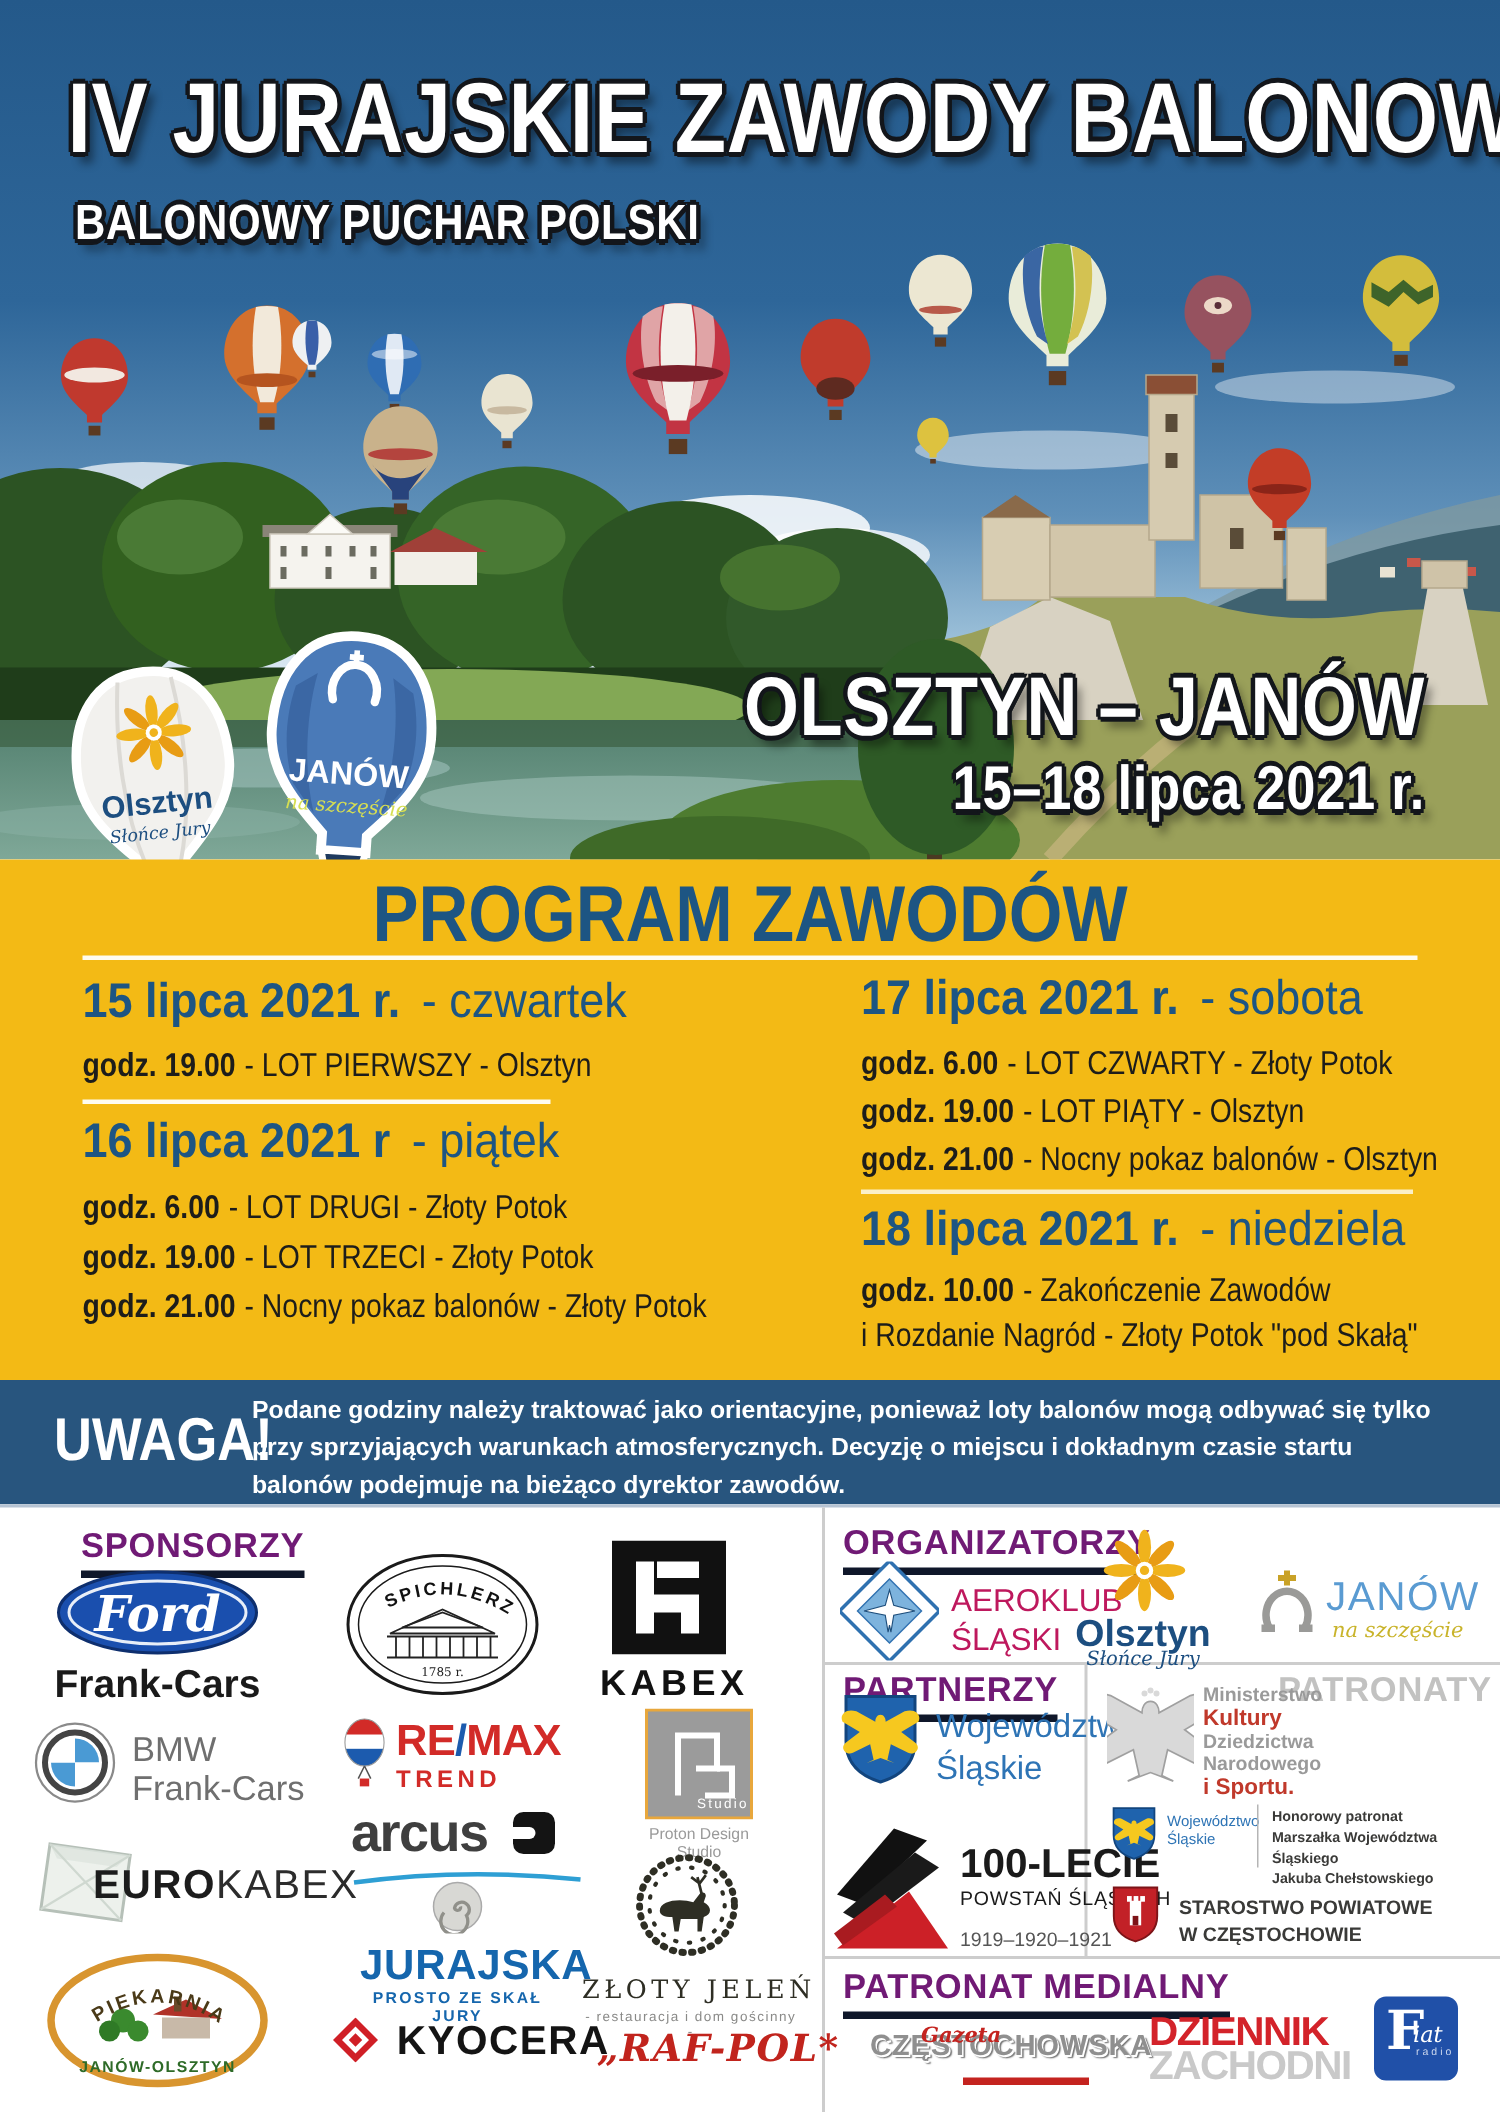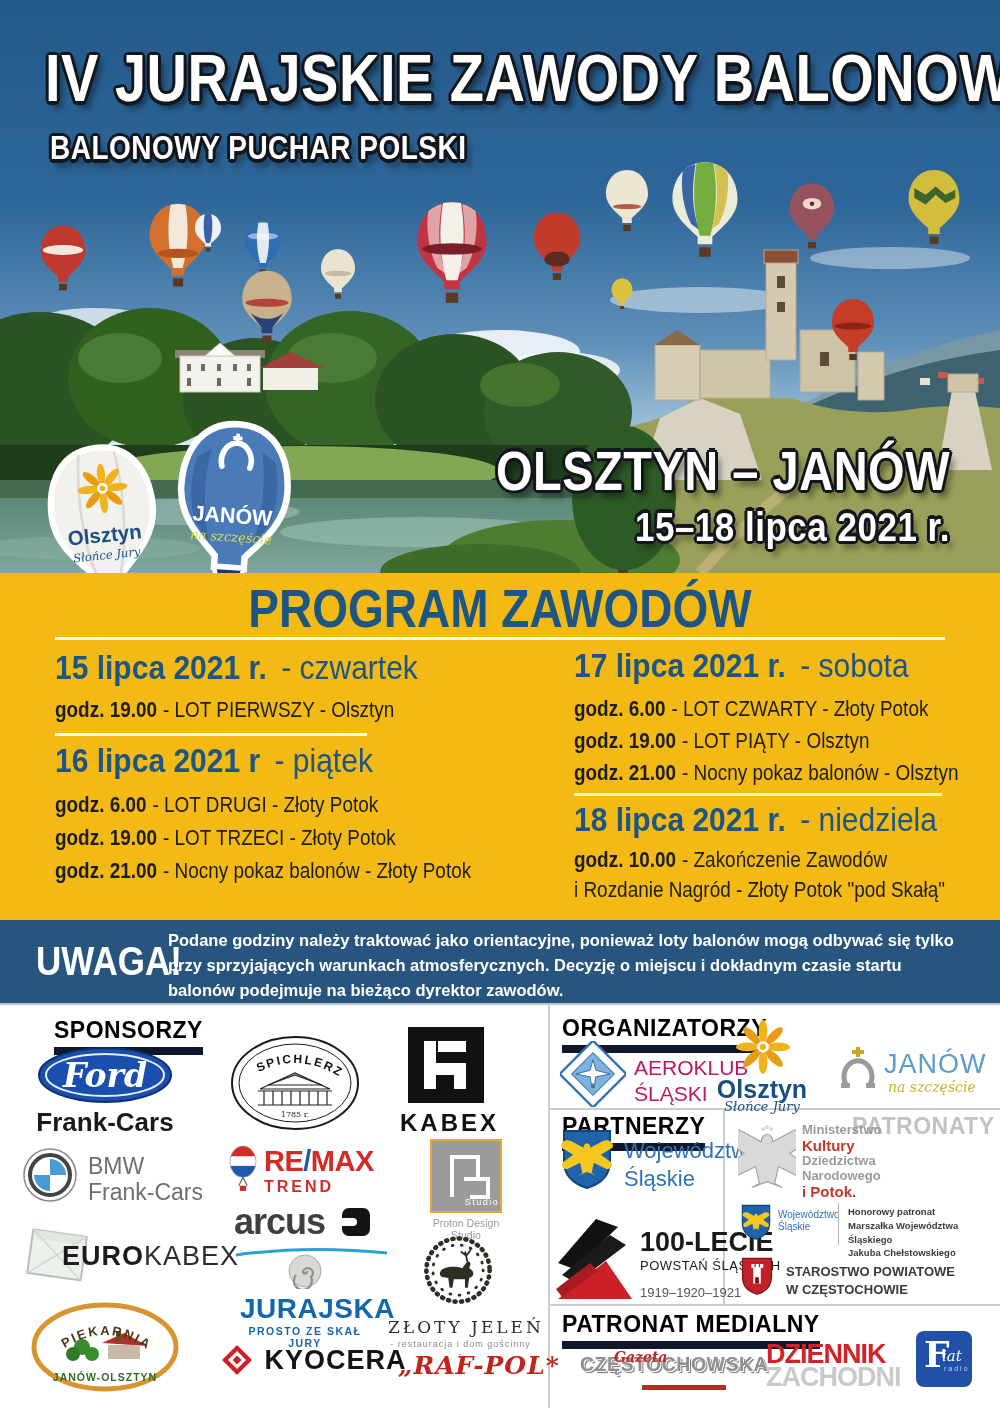--- a/index.html
+++ b/index.html
@@ -31,22 +31,22 @@
   .day .dw{font-weight:400;margin-left:6px;}
   .ev{position:absolute;white-space:nowrap;font-size:22px;color:#1d1d1b;transform:scaleX(.86);transform-origin:0 0;}
   .ev b{font-weight:700;}
   .ev span{margin-left:7px;}
   
   .notice{position:absolute;left:0;top:920px;width:1000px;height:83px;background:#28557e;}
   .notice-label{position:absolute;left:36px;top:18px;font-size:35px;font-weight:700;color:#fff;transform:scaleY(1.15);transform-origin:0 0;}
   .notice-text{position:absolute;left:168px;top:8px;width:795px;font-size:16.5px;font-weight:700;color:#fff;line-height:1.52;}
   
   .footer{position:absolute;left:0;top:1003px;width:1000px;height:405px;background:#fff;border-top:2px solid #b5c3d3;}
-  .sec-head{position:absolute;font-size:23px;font-weight:700;color:#000000;letter-spacing:.5px;
-            border-bottom:8px solid #0f172a;padding-bottom:3px;white-space:nowrap;}
+  .sec-head{position:absolute;font-size:23px;font-weight:700;color:#701a75;letter-spacing:.5px;
+            border-bottom:5px solid #0f172a;padding-bottom:3px;white-space:nowrap;}
   .sec-head.nol{border-bottom:none;color:#c2c2c1;}
   .vline{position:absolute;width:2px;background:#cdcdcd;}
   .hline{position:absolute;height:2px;background:#cdcdcd;}
   .logo{position:absolute;}
   .cap{font-weight:800;color:#1a1a1a;text-align:center;}
   .bmw-txt{font-size:23px;color:#6f6f6f;line-height:1.15;font-weight:400;}
   .eg-b{font-weight:800;font-size:27px;color:#1c1c1c;letter-spacing:1px;}
   .eg-l{font-weight:300;font-size:27px;color:#2c2c2c;letter-spacing:1px;}
   .rx-word{font-size:29px;font-weight:800;letter-spacing:-.5px;white-space:nowrap;}
   .rx-red{color:#d22b28;} .rx-blue{color:#1c5bae;}
@@ -630,21 +630,21 @@
         <circle cx="25" cy="8" r="2" fill="#d9d9d9"></circle>
           <circle cx="29" cy="6" r="2" fill="#d9d9d9"></circle>
           <circle cx="33" cy="8" r="2" fill="#d9d9d9"></circle>
       </svg>
     </div>
     <div class="logo" style="left:802px;top:118px;">
       <div class="min-g">Ministerstwo</div>
       <div class="min-r">Kultury</div>
       <div class="min-g">Dziedzictwa</div>
       <div class="min-g">Narodowego</div>
-      <div class="min-r">i Potok.</div>
+      <div class="min-r">i Sportu.</div>
     </div>
 
     <div class="logo" style="left:740px;top:198px;">
       <svg width="32" height="38" viewBox="0 0 54 64">
         <path d="M4,4 H50 V34 Q50,54 27,61 Q4,54 4,34 Z" fill="#1f63ad" stroke="#12457e" stroke-width="2"></path>
         <path transform="translate(27,30) scale(1.0)" fill="#f6c81f" d="M0,-12 C2,-12 3,-10 3,-8 L14,-14 C20,-16 24,-12 22,-8 L12,-2 L20,4 C24,7 20,12 16,10 L6,5 L4,14 L8,16 L0,13 L-8,16 L-4,14 L-6,5 L-16,10 C-20,12 -24,7 -20,4 L-12,-2 L-22,-8 C-24,-12 -20,-16 -14,-14 L-3,-8 C-3,-10 -2,-12 0,-12 Z"></path>
       </svg>
     </div>
     <div class="logo hon-reg" style="left:778px;top:204px;">
       <div>Województwo</div>

